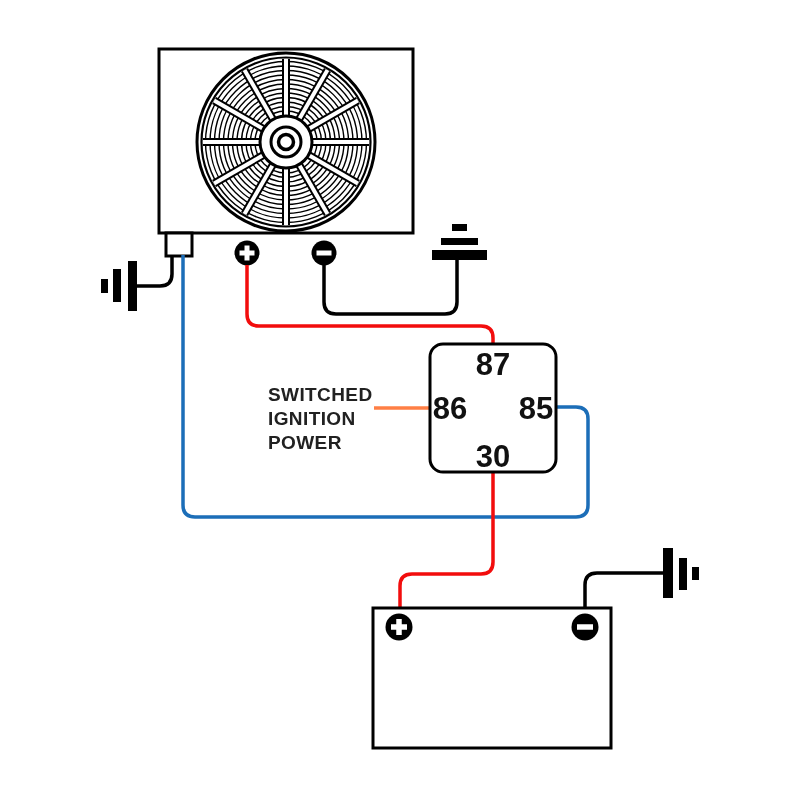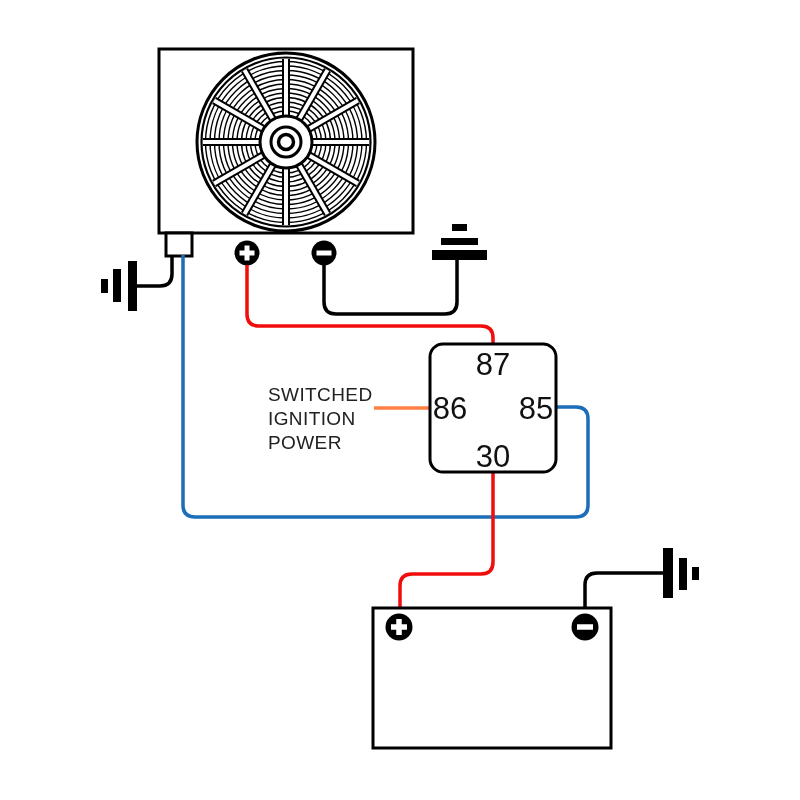--- a/index.html
+++ b/index.html
@@ -1,16 +1,16 @@
 <!DOCTYPE html>
 <html><head>
 <meta charset="utf-8">
 <style>
   html,body{margin:0;padding:0;background:#ffffff;}
-  .canvas{width:800px;height:800px;background:#ffffff;position:relative;overflow:hidden;}
+  .canvas{width:800px;height:800px;background:#ffffff;position:relative;overflow:hidden;font-weight:bold;}
   svg{display:block;}
   svg text{font-family:"Liberation Sans","DejaVu Sans",sans-serif;}
   .pin-label{font-size:31px;}
   .ign-label{font-size:19px;letter-spacing:.4px;}
   .outline{fill:#ffffff;stroke:#000000;stroke-width:3;}
   .wire{fill:none;stroke-width:3.5;}
   .ring{fill:none;stroke:#000000;stroke-width:1.4;}
   .rim-outer{fill:none;stroke:#000000;stroke-width:3;}
   .rim-inner{fill:none;stroke:#000000;stroke-width:2.2;}
   .spoke-b{stroke:#000000;stroke-width:8;}

